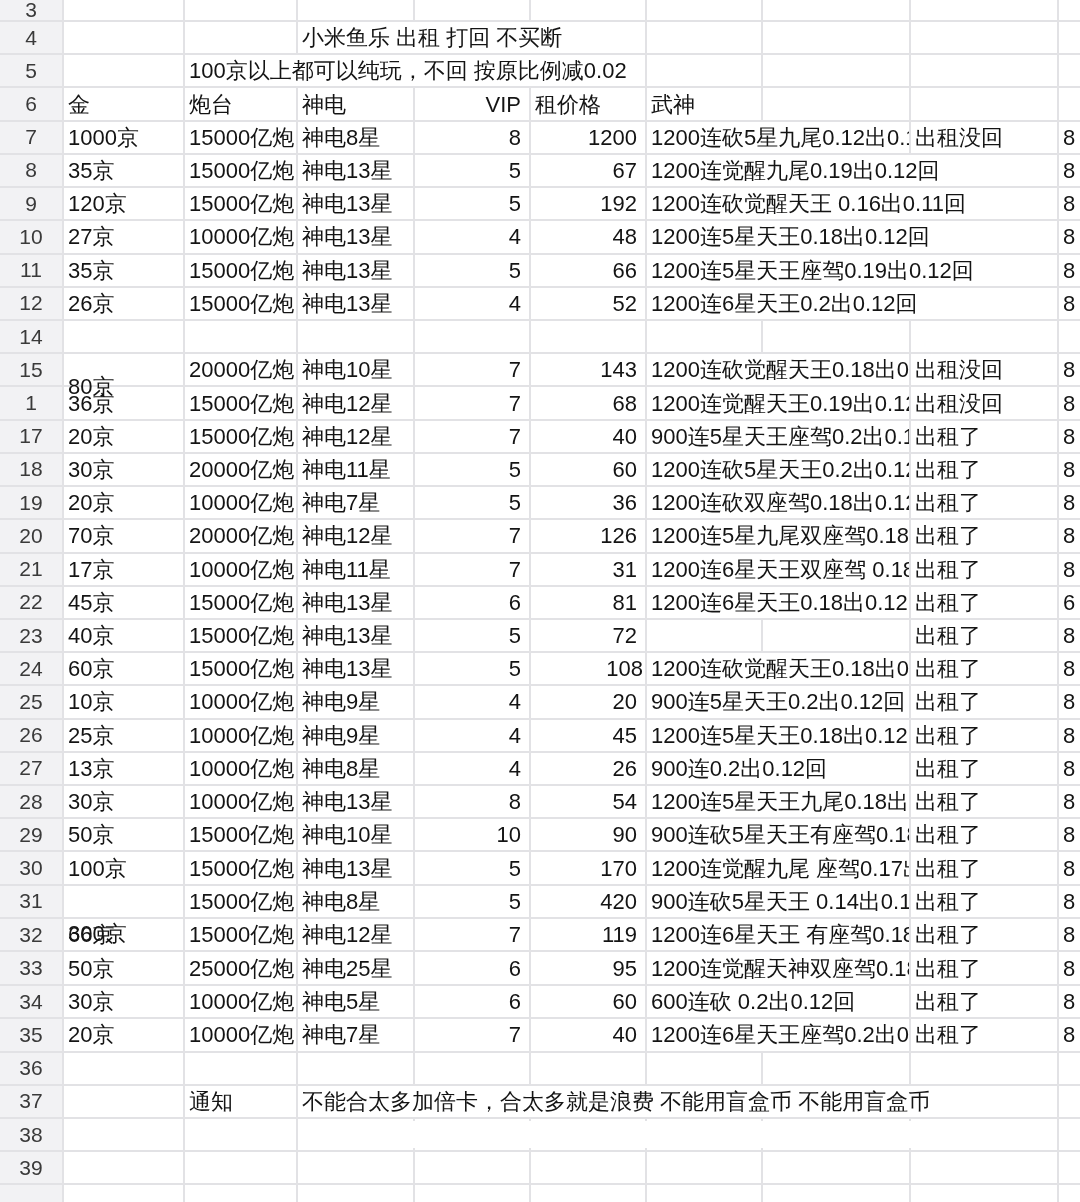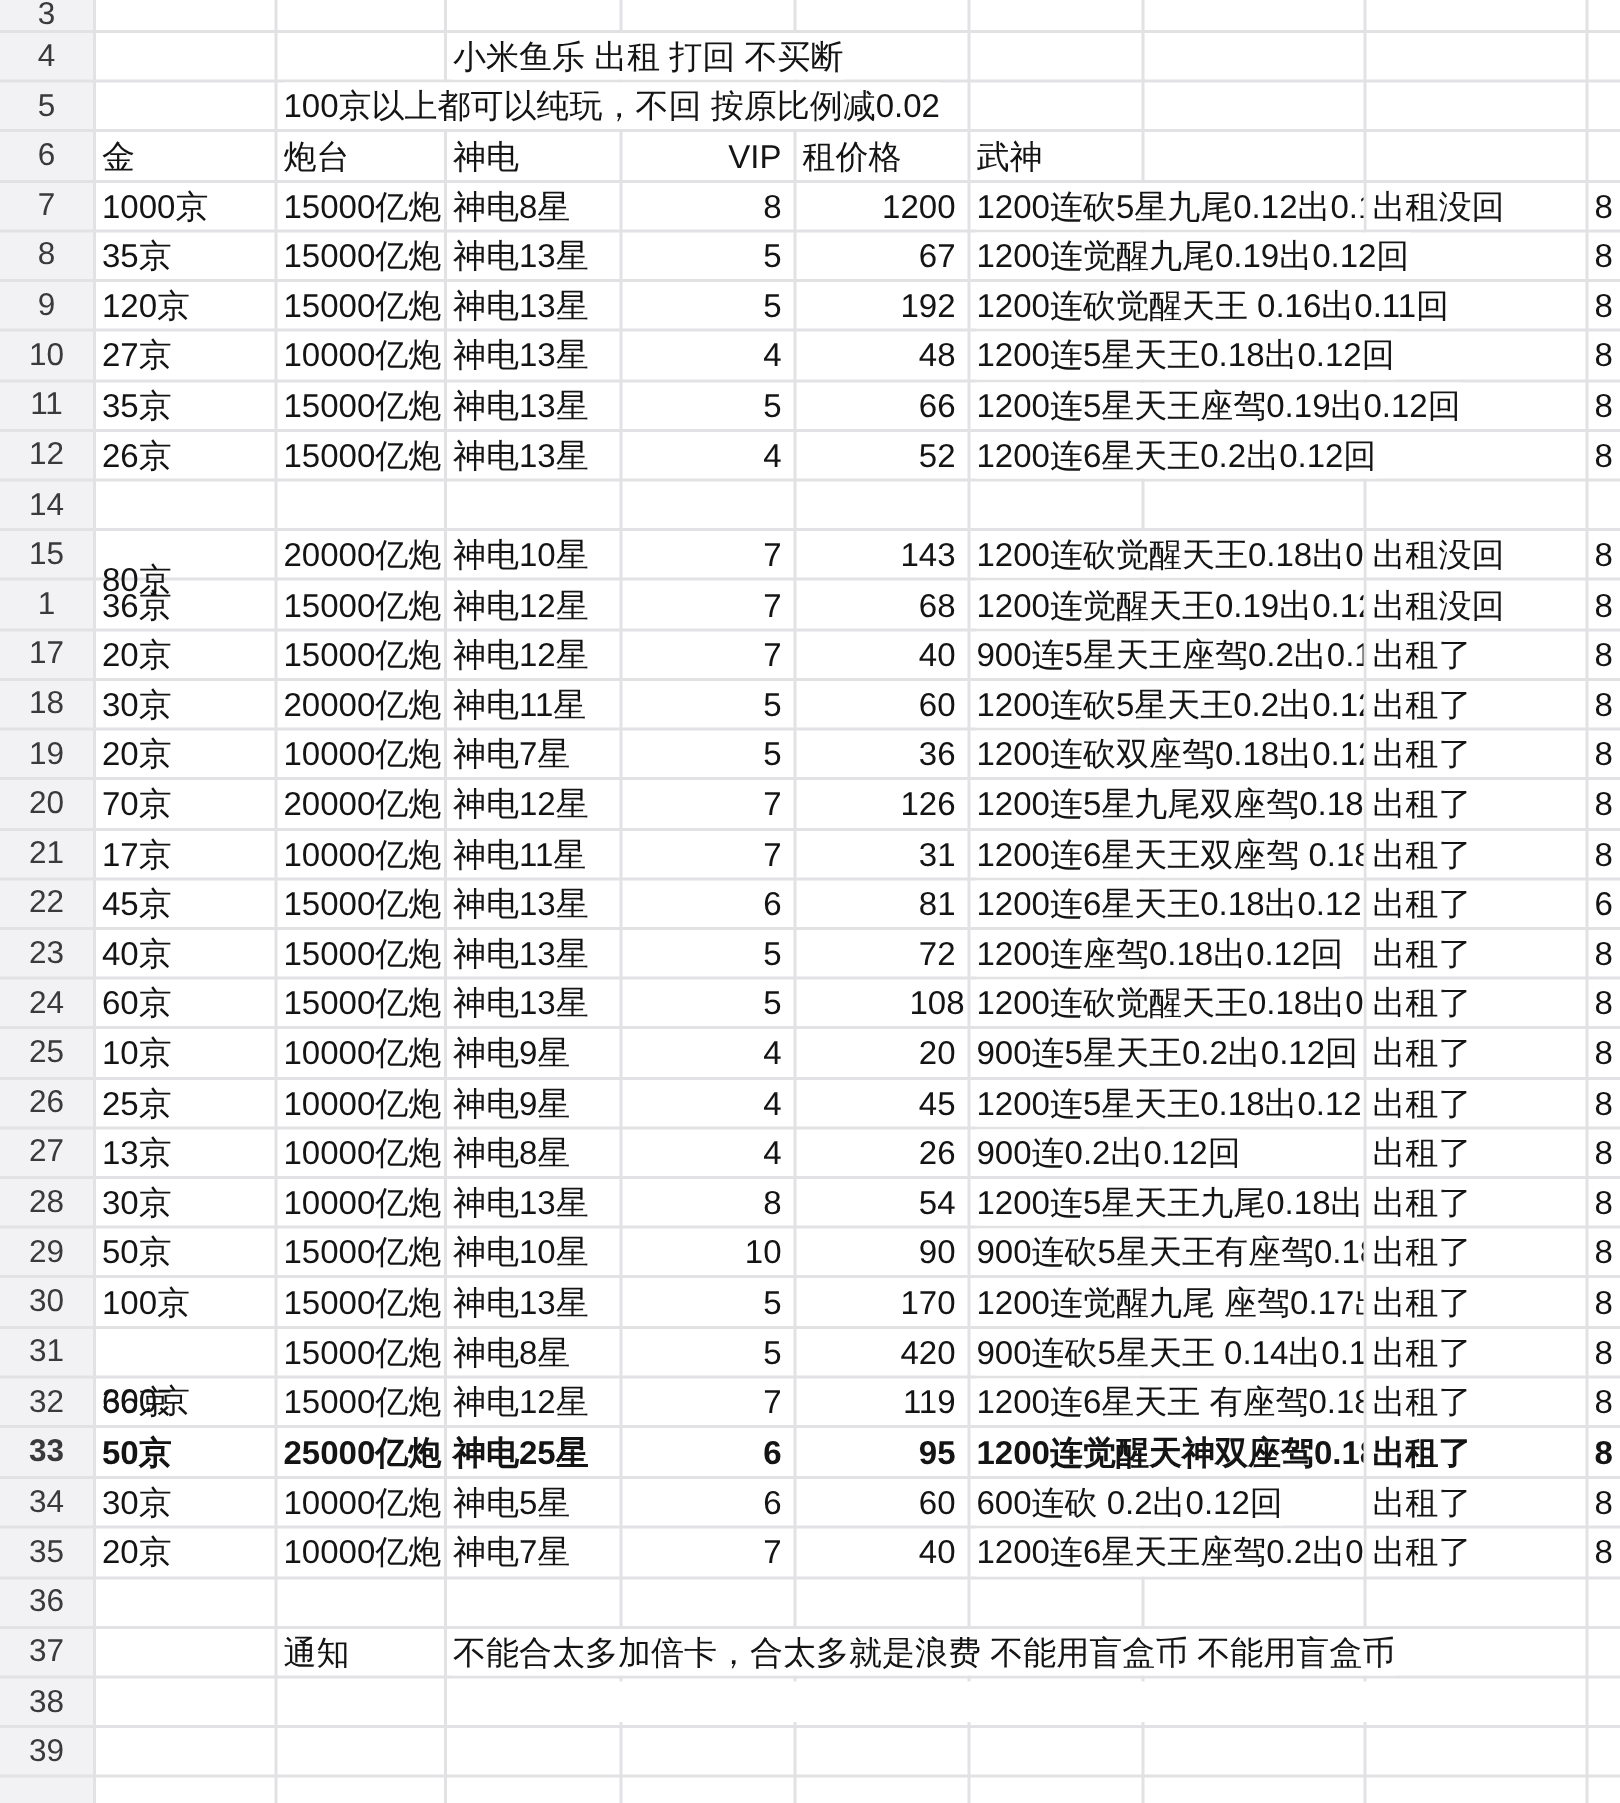--- a/index.html
+++ b/index.html
@@ -266,23 +266,20 @@
         <div class="cell left" style="left: 909px; width: 148px;">出租了</div>
         <div class="cell left" style="left: 1057px; width: 23px;">6</div>
       </div>
       <div class="row" style="height: 33.23px;">
         <div class="rownum">23</div>
         <div class="cell left" style="left: 62px; width: 121px;">40京</div>
         <div class="cell left" style="left: 183px; width: 113px;">15000亿炮</div>
         <div class="cell left" style="left: 296px; width: 117px;">神电13星</div>
         <div class="cell right" style="left: 413px; width: 116px;">5</div>
         <div class="cell right" style="left: 529px; width: 116px;">72</div>
-        <div class="cell left" style="left: 645px; width: 264px;">
-          <span class="ovspan">1200连座驾0.18出0.12回</span>
-        </div>
         <div class="cell left" style="left: 909px; width: 148px;">出租了</div>
         <div class="cell left" style="left: 1057px; width: 23px;">8</div>
       </div>
       <div class="row" style="height: 33.23px;">
         <div class="rownum">24</div>
         <div class="cell left" style="left: 62px; width: 121px;">60京</div>
         <div class="cell left" style="left: 183px; width: 113px;">15000亿炮</div>
         <div class="cell left" style="left: 296px; width: 117px;">神电13星</div>
         <div class="cell right" style="left: 413px; width: 116px;">5</div>
         <div class="cell right" style="left: 529px; width: 122px;">108</div>
@@ -389,21 +386,21 @@
         <div class="cell left" style="left: 183px; width: 113px;">15000亿炮</div>
         <div class="cell left" style="left: 296px; width: 117px;">神电12星</div>
         <div class="cell right" style="left: 413px; width: 116px;">7</div>
         <div class="cell right" style="left: 529px; width: 116px;">119</div>
         <div class="cell left" style="left: 645px; width: 264px;">
           <span class="ovspan">1200连6星天王 有座驾0.18出0.12回</span>
         </div>
         <div class="cell left" style="left: 909px; width: 148px;">出租了</div>
         <div class="cell left" style="left: 1057px; width: 23px;">8</div>
       </div>
-      <div class="row" style="height: 34px; font-weight: bold;">
+      <div class="row" style="height: 34px;">
         <div class="rownum">33</div>
         <div class="cell left" style="left: 62px; width: 121px;">50京</div>
         <div class="cell left" style="left: 183px; width: 113px;">25000亿炮</div>
         <div class="cell left" style="left: 296px; width: 117px;">神电25星</div>
         <div class="cell right" style="left: 413px; width: 116px;">6</div>
         <div class="cell right" style="left: 529px; width: 116px;">95</div>
         <div class="cell left" style="left: 645px; width: 264px;">
           <span class="ovspan">1200连觉醒天神双座驾0.18出0.12回</span>
         </div>
         <div class="cell left" style="left: 909px; width: 148px;">出租了</div>

